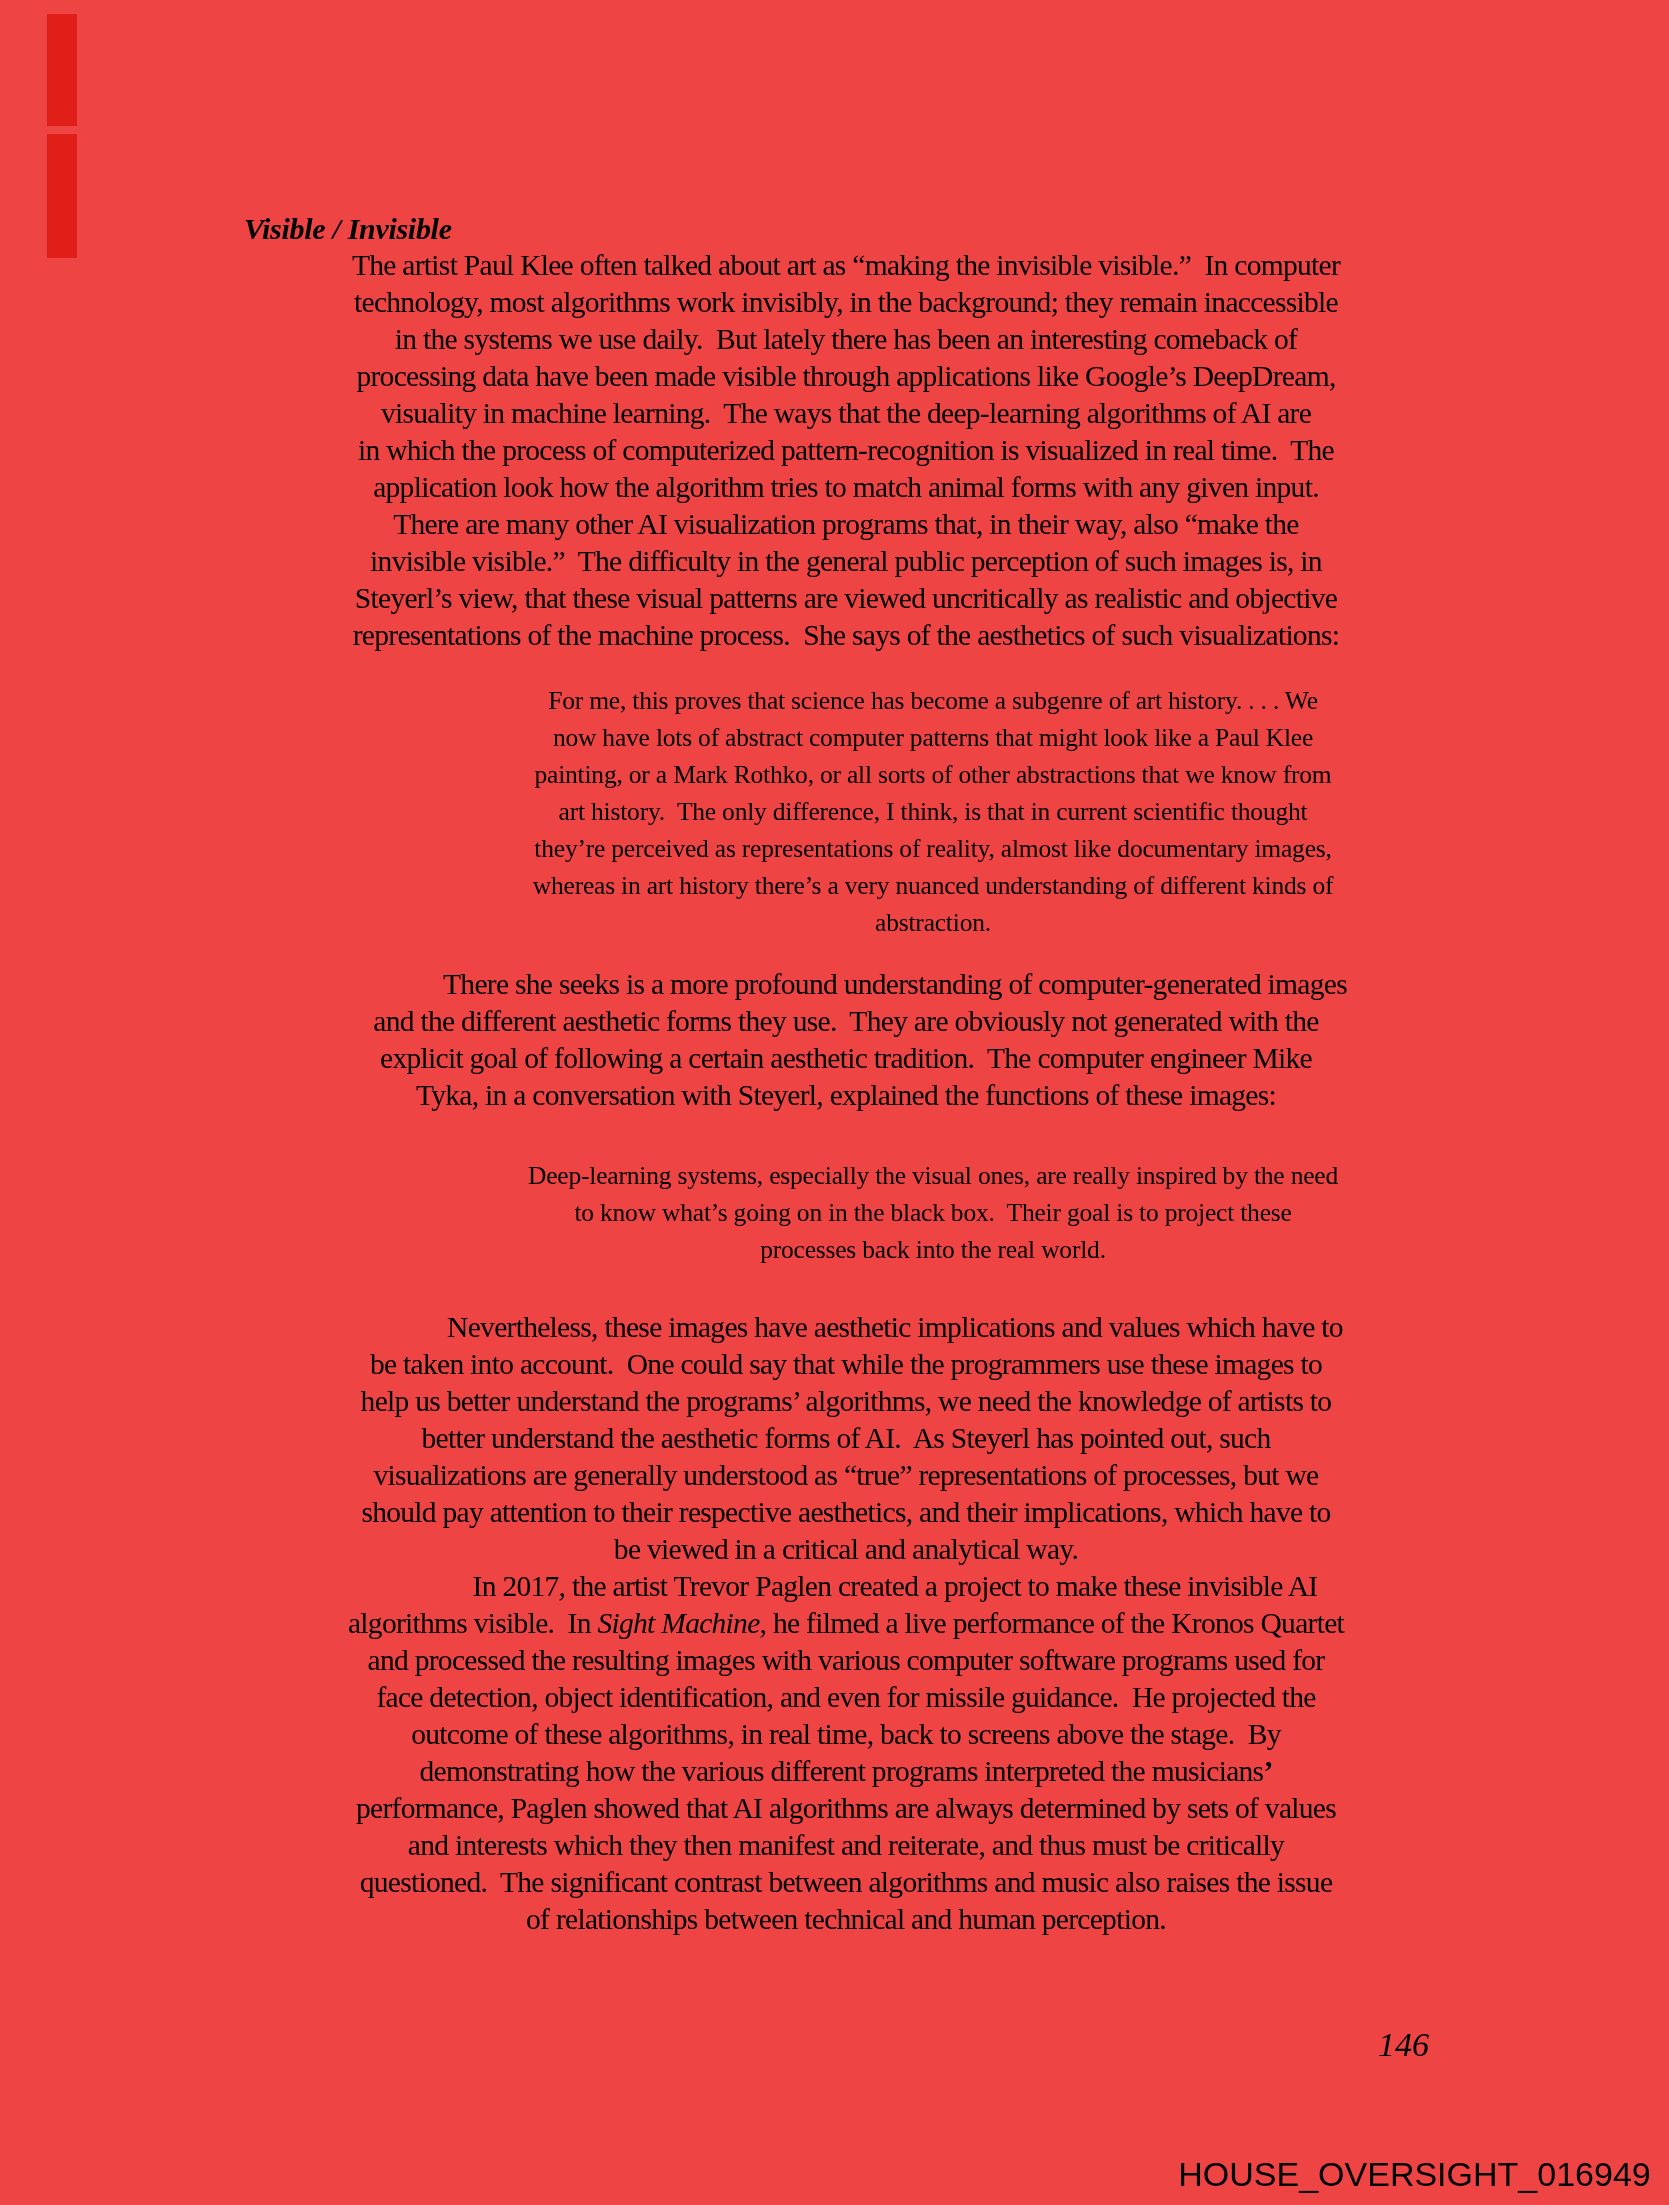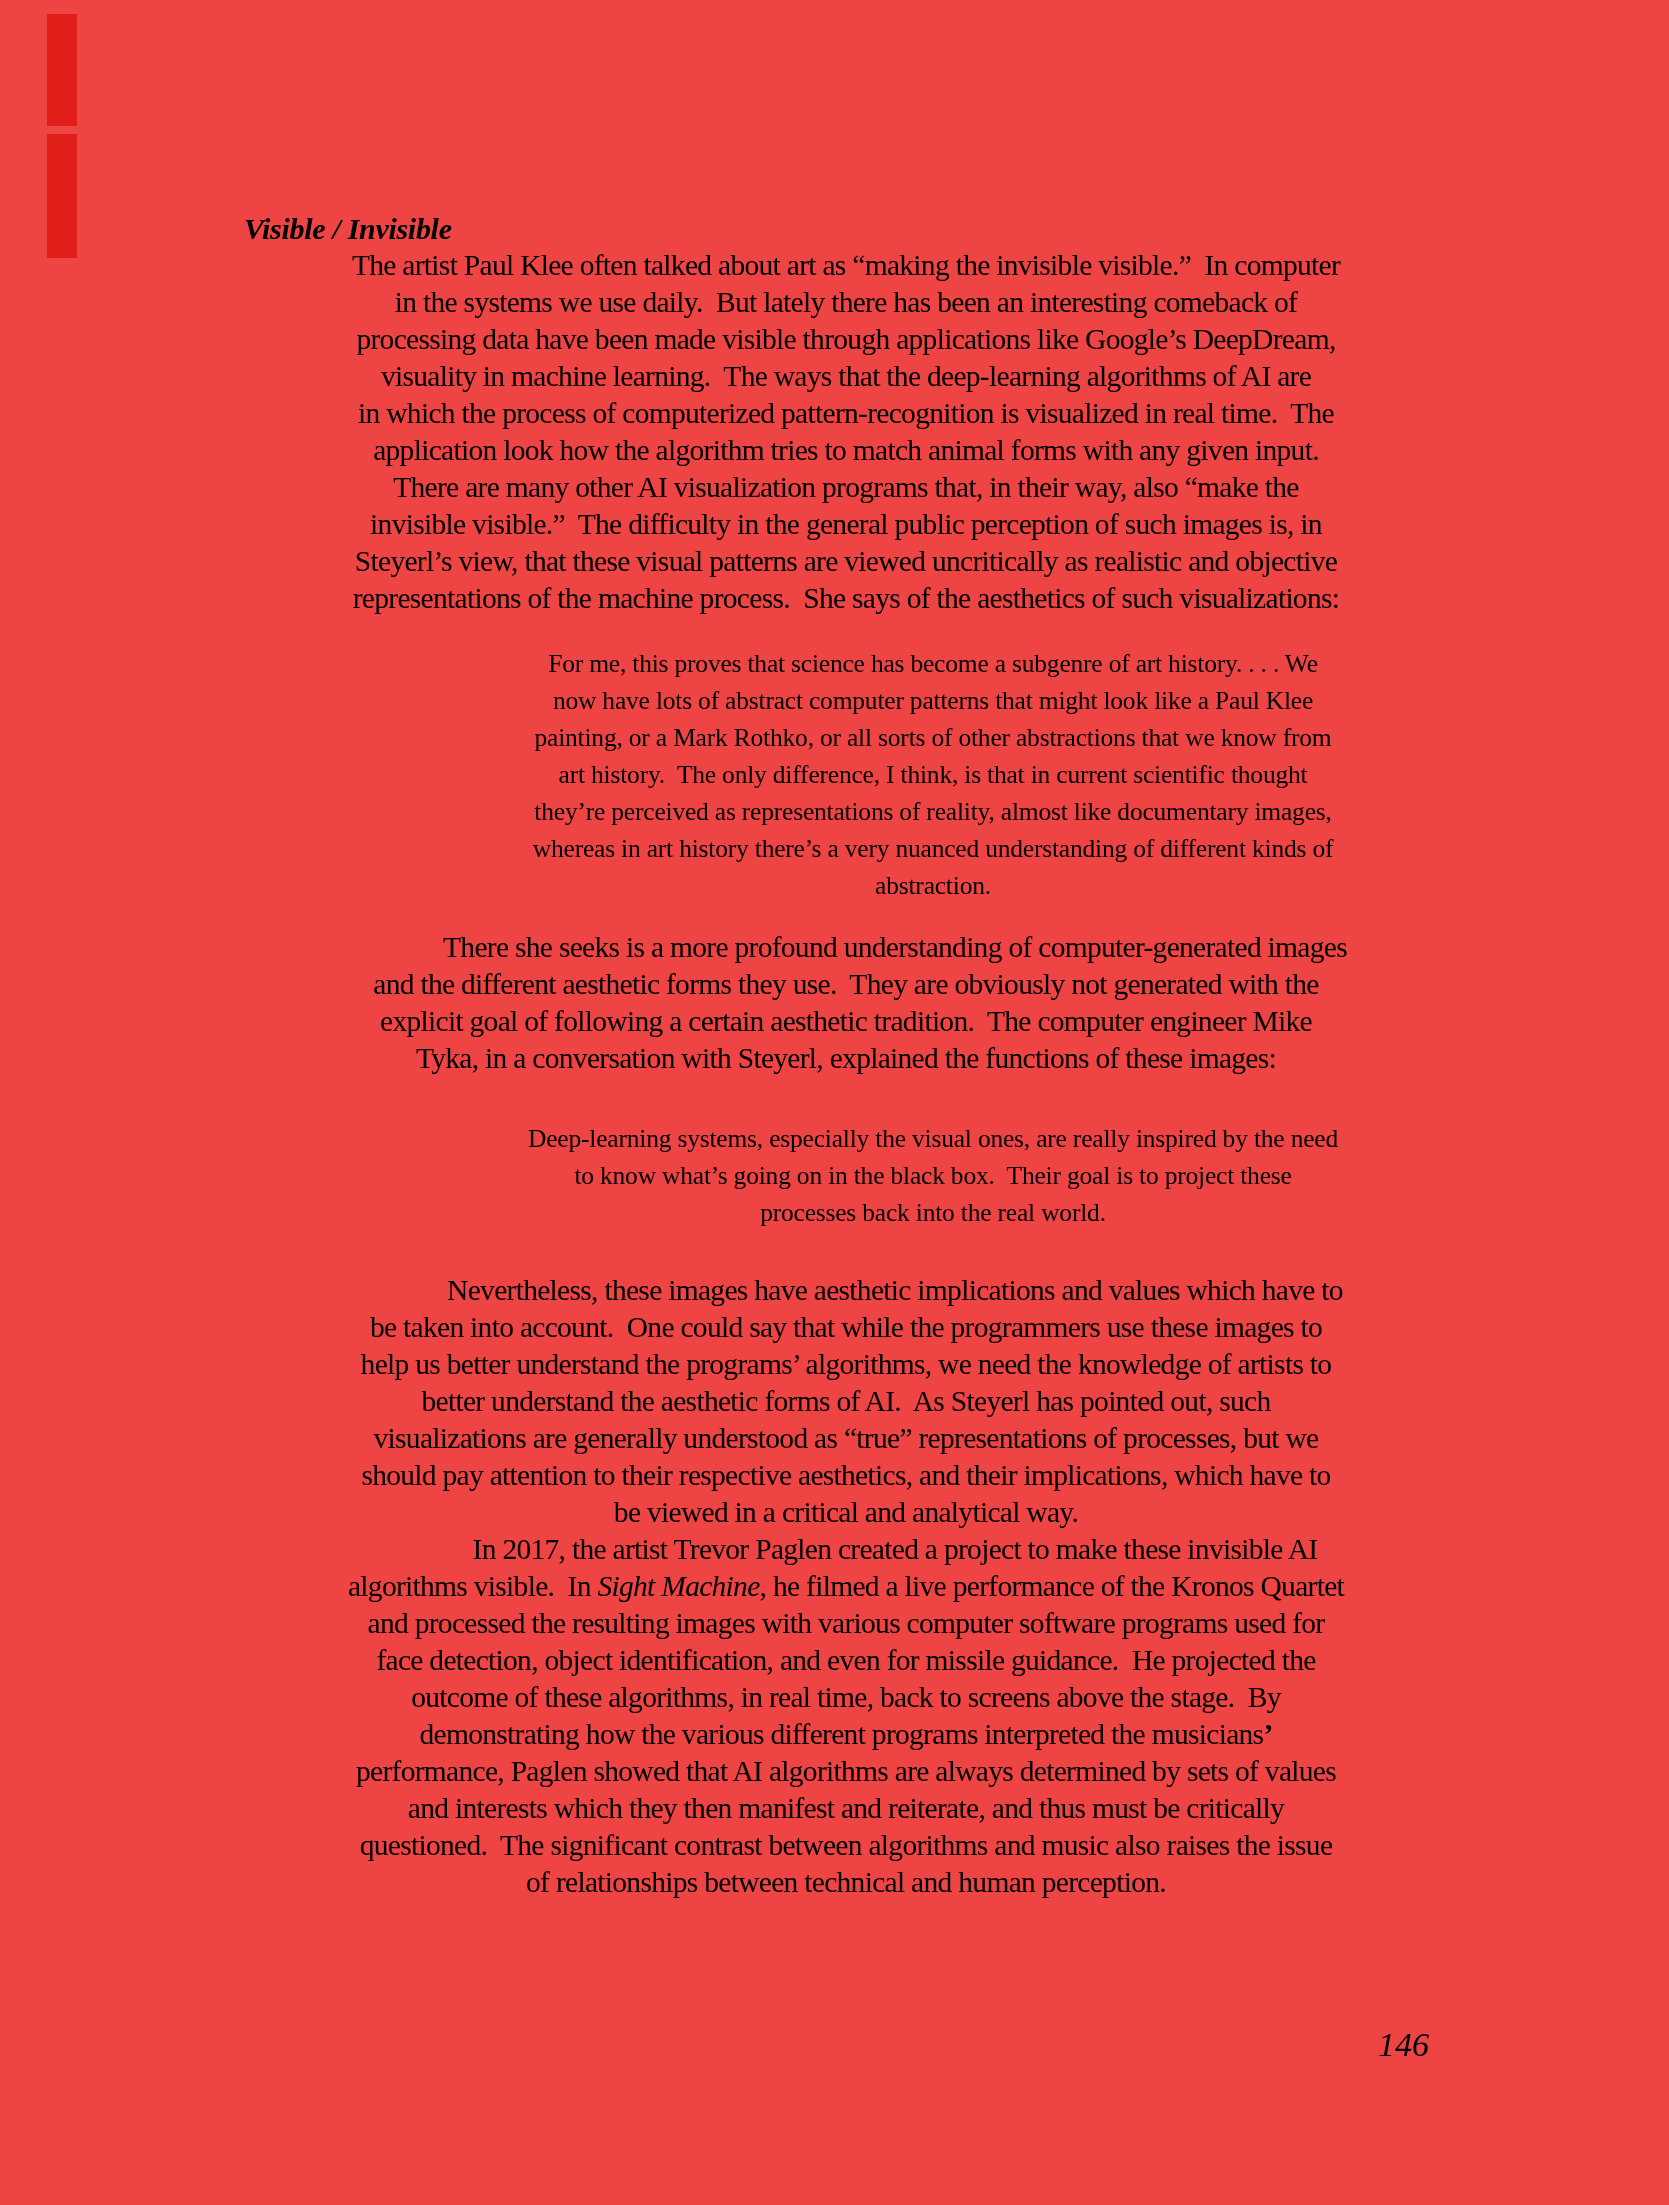--- a/index.html
+++ b/index.html
@@ -83,20 +83,21 @@
 <div class="page">
 
   <div class="red-mark top" style="background: rgb(224, 31, 24);"></div>
   <div class="red-mark bottom" style="background: rgb(224, 31, 24);"></div>
 
   <div class="content">
     <h1 class="doc-title">Visible / Invisible</h1>
     <div>
         <div class="block paragraph">
           <div class="line">The artist Paul Klee often talked about art as “making the invisible visible.”  In computer</div>
+          <div class="line">technology, most algorithms work invisibly, in the background; they remain inaccessible</div>
           <div class="line">in the systems we use daily.  But lately there has been an interesting comeback of</div>
           <div class="line">processing data have been made visible through applications like Google’s DeepDream,</div>
           <div class="line">visuality in machine learning.  The ways that the deep-learning algorithms of AI are</div>
           <div class="line">in which the process of computerized pattern-recognition is visualized in real time.  The</div>
           <div class="line">application look how the algorithm tries to match animal forms with any given input.</div>
           <div class="line">There are many other AI visualization programs that, in their way, also “make the</div>
           <div class="line">invisible visible.”  The difficulty in the general public perception of such images is, in</div>
           <div class="line">Steyerl’s view, that these visual patterns are viewed uncritically as realistic and objective</div>
           <div class="line">representations of the machine process.  She says of the aesthetics of such visualizations:</div>
         </div>
@@ -139,15 +140,16 @@
           <div class="line">performance, Paglen showed that AI algorithms are always determined by sets of values</div>
           <div class="line">and interests which they then manifest and reiterate, and thus must be critically</div>
           <div class="line">questioned.  The significant contrast between algorithms and music also raises the issue</div>
           <div class="line">of relationships between technical and human perception.</div>
         </div>
       </div>
   </div>
 
   <div class="page-number">146</div>
 
+  <div class="bates-stamp">HOUSE_OVERSIGHT_016949</div>
 
 </div>
 
 
 </body></html>

